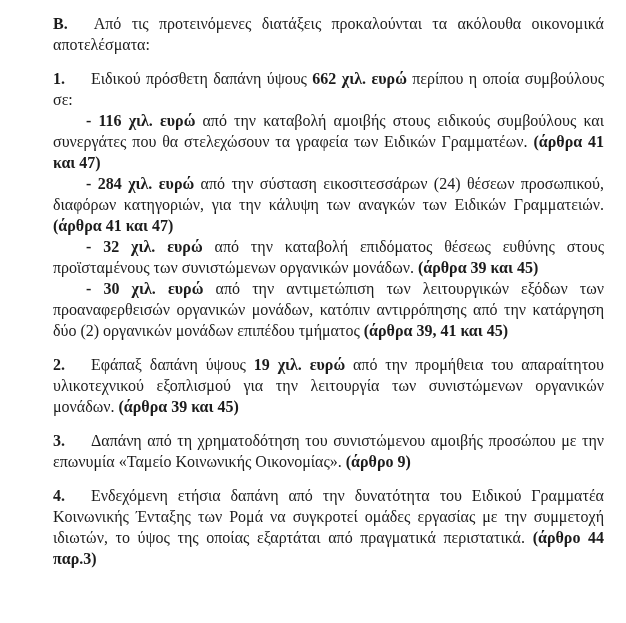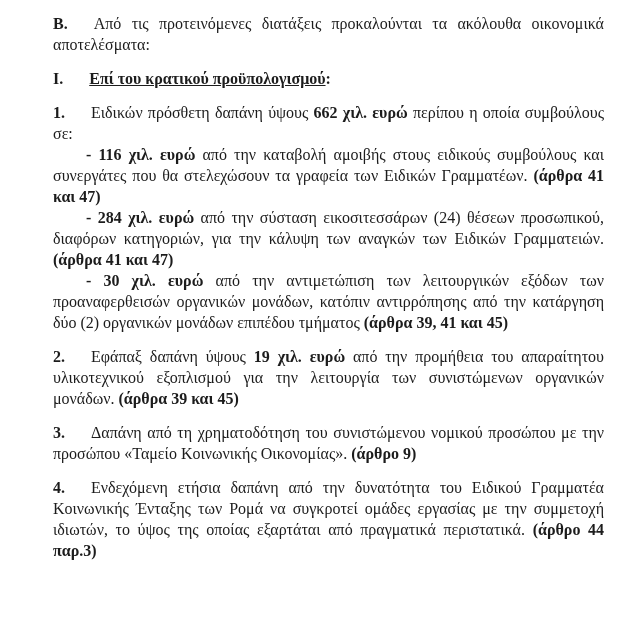--- a/index.html
+++ b/index.html
@@ -32,30 +32,30 @@
   .tab { display: inline-block; width: 26px; }
   .r.b { font-weight: bold; }
   .r.u { text-decoration: underline; }
 </style>
 </head>
 <body>
 
 <main class="page">
   <div class="doc" id="doc">
       <p class="para"><span class="num">Β.</span><span class="tab"></span><span class="r">Από τις προτεινόμενες διατάξεις προκαλούνται τα ακόλουθα οικονομικά αποτελέσματα:</span></p>
-      <p class="para"><span class="num">Ι.</span><span class="tab"></span><span class="r b u">Επί του κρατικού προϋπολογισμού</span><span class="r b">:</span></p>
       <div class="block">
-        <p class="para"><span class="num">1.</span><span class="tab"></span><span class="r">Ειδικών πρόσθετη δαπάνη ύψους </span><span class="r b">662 χιλ. ευρώ</span><span class="r"> περίπου η οποία συμβούλους σε:</span></p>
+        <p class="para"><span class="num">1.</span><span class="tab"></span><span class="r">Ειδικού πρόσθετη δαπάνη ύψους </span><span class="r b">662 χιλ. ευρώ</span><span class="r"> περίπου η οποία συμβούλους σε:</span></p>
         <p class="sub"><span class="r b">- 116 χιλ. ευρώ</span><span class="r"> από την καταβολή αμοιβής στους ειδικούς συμβούλους και συνεργάτες που θα στελεχώσουν τα γραφεία των Ειδικών Γραμματέων. </span><span class="r b">(άρθρα 41 και 47)</span></p>
         <p class="sub"><span class="r b">- 284 χιλ. ευρώ</span><span class="r"> από την σύσταση εικοσιτεσσάρων (24) θέσεων προσωπικού, διαφόρων κατηγοριών, για την κάλυψη των αναγκών των Ειδικών Γραμματειών. </span><span class="r b">(άρθρα 41 και 47)</span></p>
+        <p class="sub"><span class="r b">- 32 χιλ. ευρώ</span><span class="r"> από την καταβολή επιδόματος θέσεως ευθύνης στους προϊσταμένους των συνιστώμενων οργανικών μονάδων. </span><span class="r b">(άρθρα 39 και 45)</span></p>
         <p class="sub"><span class="r b">- 30 χιλ. ευρώ</span><span class="r"> από την αντιμετώπιση των λειτουργικών εξόδων των προαναφερθεισών οργανικών μονάδων, κατόπιν αντιρρόπησης από την κατάργηση δύο (2) οργανικών μονάδων επιπέδου τμήματος </span><span class="r b">(άρθρα 39, 41 και 45)</span></p>
       </div>
       <div class="block">
         <p class="para"><span class="num">2.</span><span class="tab"></span><span class="r">Εφάπαξ δαπάνη ύψους </span><span class="r b">19 χιλ. ευρώ</span><span class="r"> από την προμήθεια του απαραίτητου υλικοτεχνικού εξοπλισμού για την λειτουργία των συνιστώμενων οργανικών μονάδων. </span><span class="r b">(άρθρα 39 και 45)</span></p>
       </div>
       <div class="block">
-        <p class="para"><span class="num">3.</span><span class="tab"></span><span class="r">Δαπάνη από τη χρηματοδότηση του συνιστώμενου νομικού προσώπου με την προσώπου «Ταμείο Κοινωνικής Οικονομίας». </span><span class="r b">(άρθρο 9)</span></p>
+        <p class="para"><span class="num">3.</span><span class="tab"></span><span class="r">Δαπάνη από τη χρηματοδότηση του συνιστώμενου αμοιβής προσώπου με την επωνυμία «Ταμείο Κοινωνικής Οικονομίας». </span><span class="r b">(άρθρο 9)</span></p>
       </div>
       <div class="block">
         <p class="para"><span class="num">4.</span><span class="tab"></span><span class="r">Ενδεχόμενη ετήσια δαπάνη από την δυνατότητα του Ειδικού Γραμματέα Κοινωνικής Ένταξης των Ρομά να συγκροτεί ομάδες εργασίας με την συμμετοχή ιδιωτών, το ύψος της οποίας εξαρτάται από πραγματικά περιστατικά. </span><span class="r b">(άρθρο 44 παρ.3)</span></p>
       </div>
     </div>
 </main>
 
 </body></html>

